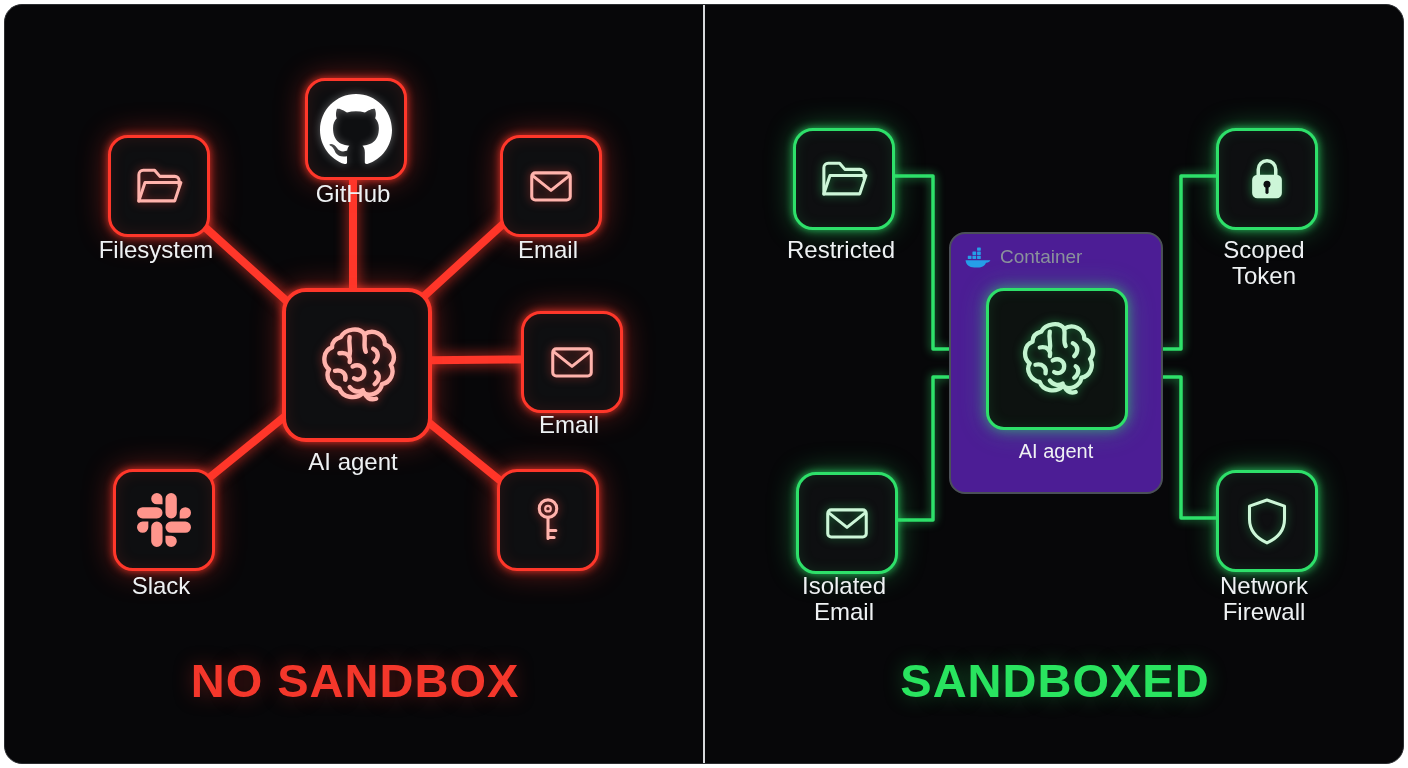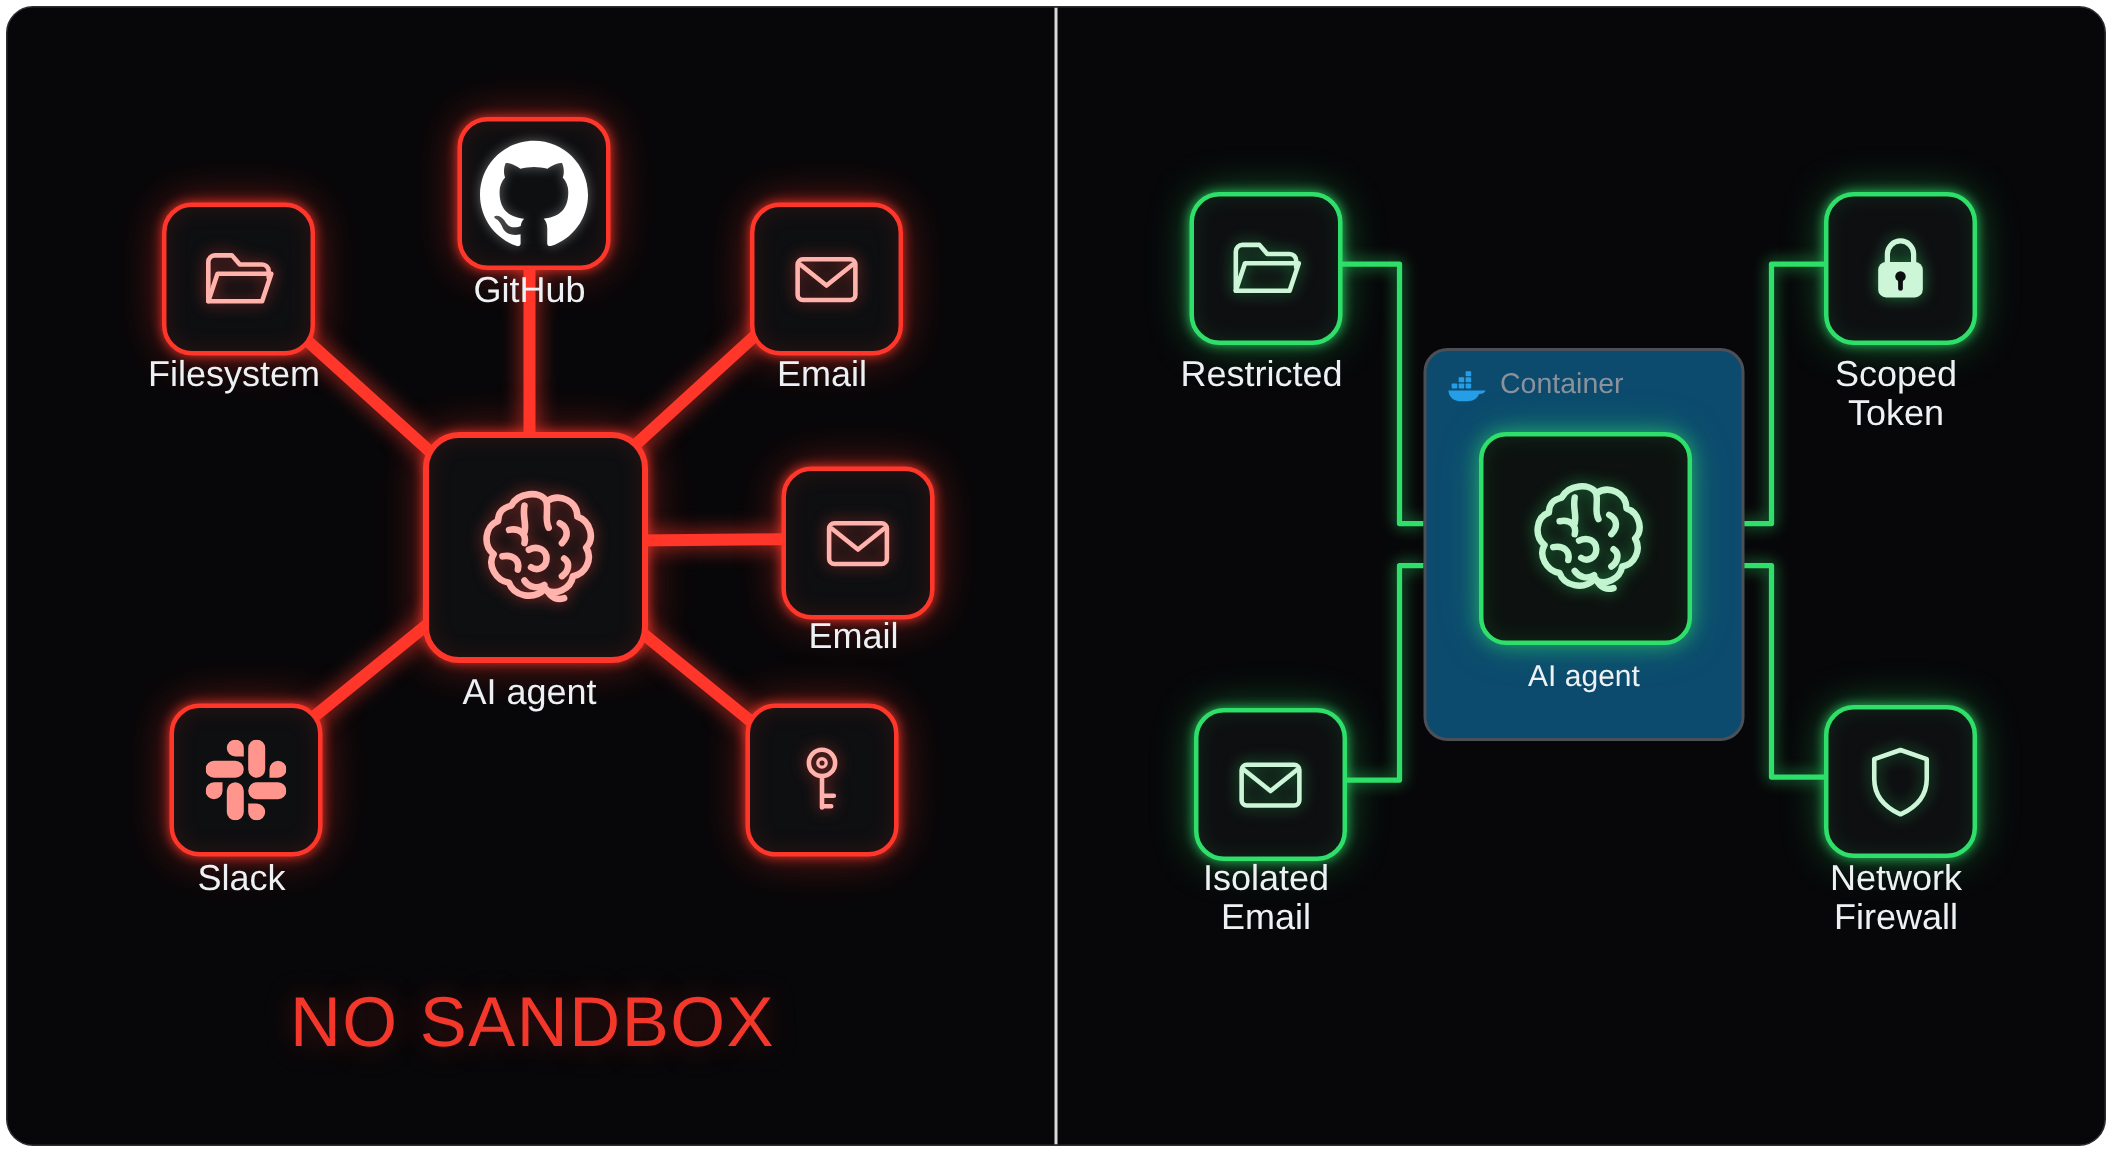--- a/index.html
+++ b/index.html
@@ -26,34 +26,34 @@
   .node.big{width:142px;height:146px;border-radius:24px;border-width:4px;}
   .node.big .icon{width:94px;height:94px;}
   .gh-icon{width:72px;height:72px;color:#ffffff;filter:drop-shadow(0 0 4px rgba(255,255,255,.35));}
   .slack-icon{width:54px;height:54px;color:#ff958c;}
 
   .nlabel{position:absolute;width:220px;text-align:center;color:#eef1f3;font-size:24px;
           font-weight:500;line-height:26px;z-index:3;}
   .nlabel span{display:block;}
 
   .container-box{position:absolute;left:944px;top:227px;width:210px;height:258px;z-index:2;
-          background:#0c4a6e;border:2px solid #4b5058;border-radius:16px;}
+          background:#4c1d95;border:2px solid #4b5058;border-radius:16px;}
   .container-header{position:absolute;top:12px;left:14px;display:flex;align-items:center;gap:9px;
           color:var(--container-text,#8a929c);font-size:19px;font-weight:500;}
   .docker-icon{width:26px;height:21px;color:var(--docker-blue,#259ee8);}
   .agent-inner{position:absolute;left:35px;top:54px;width:136px;height:136px;border-radius:18px;
           border:3px solid var(--safe,#2ee06a);background:#0d1210;display:flex;align-items:center;
           justify-content:center;color:#c3f4d0;
           box-shadow:0 0 12px rgba(46,224,106,.55),0 0 28px rgba(46,224,106,.3),inset 0 0 14px rgba(46,224,106,.12);}
   .agent-inner .icon{width:92px;height:92px;filter:drop-shadow(0 0 5px rgba(46,224,106,.5));}
   .container-agent-label{position:absolute;left:0;right:0;top:206px;text-align:center;
           color:#eef1f3;font-size:20px;font-weight:500;}
 
   .title{position:absolute;top:648px;width:700px;text-align:center;font-size:47px;
-         font-weight:400;letter-spacing:1px;z-index:3;}
+         font-weight:700;letter-spacing:1px;z-index:3;}
   .title.red{left:0;color:var(--danger-title,#f4372b);text-shadow:0 0 20px rgba(244,55,43,.35);}
   .title.green{left:700px;color:var(--safe-title,#29e45f);text-shadow:0 0 20px rgba(41,228,95,.35);}
 </style>
 </head>
 <body>
 
 <svg width="0" height="0" style="position:absolute" aria-hidden="true">
   <defs>
     <symbol id="i-folder" viewBox="0 0 64 64">
       <g fill="none" stroke="currentColor" stroke-width="3.5" stroke-linecap="round" stroke-linejoin="round">
@@ -236,15 +236,16 @@
     <div class="node green" style="left:1211px;top:465px">
       <svg class="icon">
           <use href="#i-shield"></use>
         </svg>
     </div>
     <div class="nlabel" style="left:1149px;top:568px">
       <span>Network</span>
       <span>Firewall</span>
     </div>
 
+    <div class="title green">SANDBOXED</div>
 
   </div>
 </div>
 
 </body></html>

